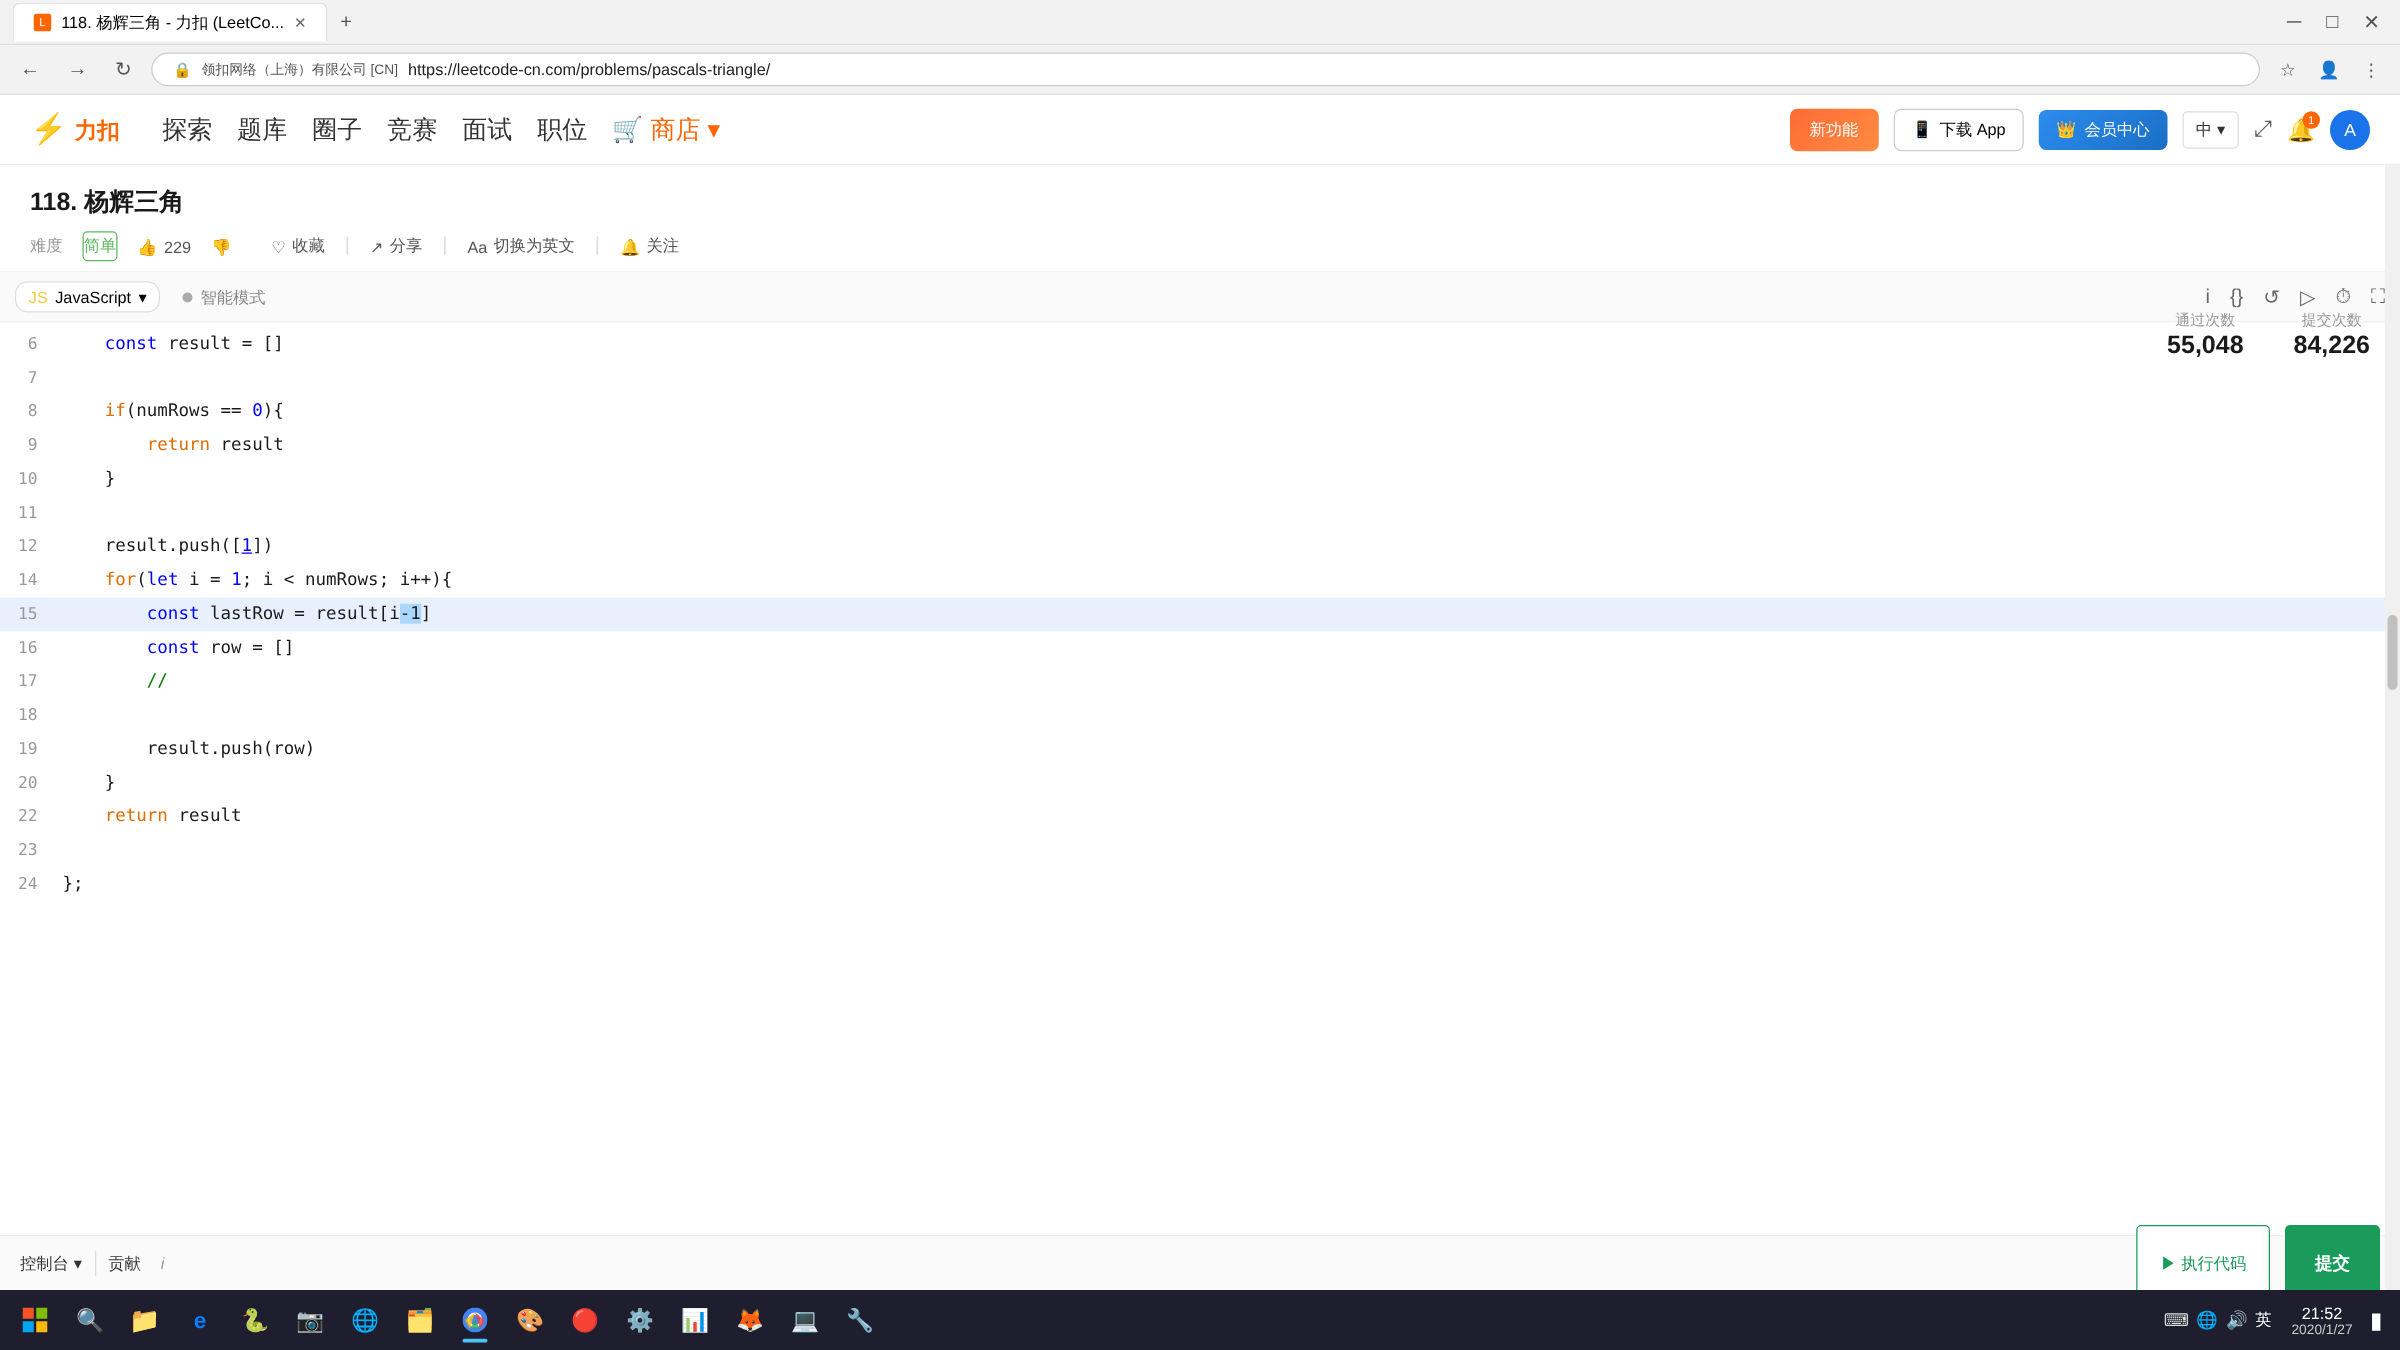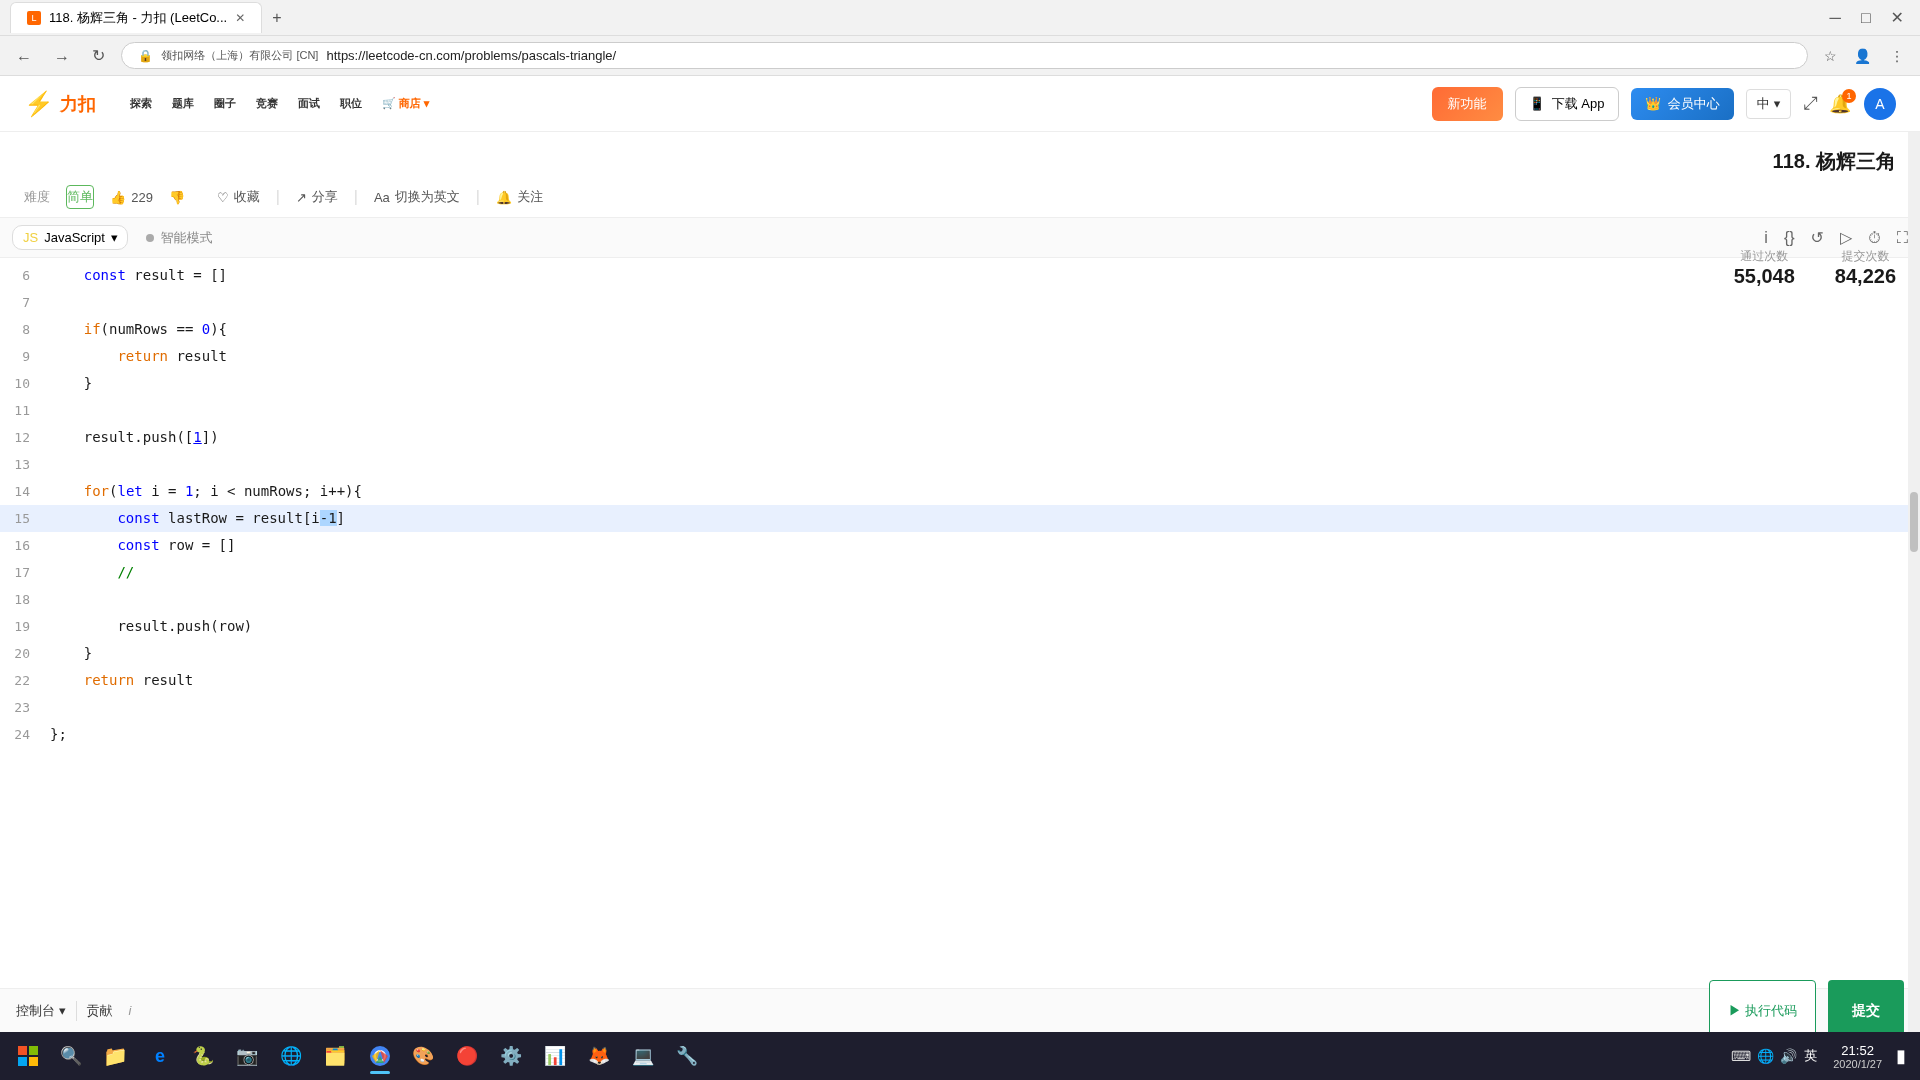--- a/index.html
+++ b/index.html
@@ -64,37 +64,37 @@
       height: 56px;
       display: flex;
       align-items: center;
       padding: 0 24px;
       border-bottom: 1px solid #eee;
       gap: 24px;
     }
     .logo { display: flex; align-items: center; gap: 6px; font-weight: bold; font-size: 18px; color: #f60; text-decoration: none; }
     .logo-icon { color: #f60; font-size: 24px; }
     .nav-links { display: flex; align-items: center; gap: 20px; margin-left: 10px; }
-    .nav-link { color: #333; text-decoration: none; font-size: 11px; cursor: pointer; font-weight: bold; }
+    .nav-link { color: #333; text-decoration: none; font-size: 20px; cursor: pointer; }
     .nav-link.shop { color: #f60; }
     .header-right { margin-left: auto; display: flex; align-items: center; gap: 12px; }
     .btn-new-feature { background: linear-gradient(135deg, #ff6b35, #ff8c42); color: #fff; border: none; padding: 8px 16px; border-radius: 6px; font-size: 13px; cursor: pointer; }
     .btn-download { background: #fff; border: 1px solid #ccc; padding: 7px 14px; border-radius: 6px; font-size: 13px; cursor: pointer; display: flex; align-items: center; gap: 6px; }
     .btn-member { background: linear-gradient(135deg, #2d8cf0, #1a6fc4); color: #fff; border: none; padding: 7px 14px; border-radius: 6px; font-size: 13px; cursor: pointer; display: flex; align-items: center; gap: 6px; }
     .lang-btn { display: flex; align-items: center; gap: 4px; cursor: pointer; font-size: 13px; color: #333; border: 1px solid #ddd; padding: 5px 10px; border-radius: 4px; }
     .header-icon-btn { background: none; border: none; cursor: pointer; font-size: 18px; color: #555; position: relative; }
     .notification-badge { position: absolute; top: -4px; right: -4px; background: #f60; color: #fff; border-radius: 50%; width: 14px; height: 14px; font-size: 9px; display: flex; align-items: center; justify-content: center; }
     .avatar { width: 32px; height: 32px; background: #1a73e8; border-radius: 50%; display: flex; align-items: center; justify-content: center; color: #fff; font-size: 14px; cursor: pointer; }
 
     
     .problem-header {
       padding: 16px 24px 8px;
       border-bottom: 1px solid #eee;
     }
-    .problem-title { font-size: 20px; font-weight: bold; color: #1a1a1a; margin-bottom: 10px; text-align: right; }
+    .problem-title { font-size: 20px; font-weight: bold; color: #1a1a1a; margin-bottom: 10px; }
     .problem-meta { display: flex; align-items: center; gap: 16px; }
     .difficulty-badge { color: #5cb85c; font-size: 13px; border: 1px solid #5cb85c; padding: 2px 0; border-radius: 4px; }
     .like-btn { display: flex; align-items: center; gap: 5px; cursor: pointer; color: #555; font-size: 13px; }
     .dislike-btn { display: flex; align-items: center; gap: 5px; cursor: pointer; color: #555; font-size: 13px; }
     .meta-btn { display: flex; align-items: center; gap: 5px; cursor: pointer; color: #555; font-size: 13px; }
     .meta-divider { color: #ddd; }
 
     
     .stats-area {
       position: absolute;
@@ -426,24 +426,20 @@
       <div class="code-line">
         <span class="line-number">11</span>
         <span class="code-content"></span>
       </div>
 
       <div class="code-line">
         <span class="line-number">12</span>
         <span class="code-content">    result.push([<span class="num" style="text-decoration:underline;">1</span>])</span>
       </div>
 
-      <div class="code-line">
-        <span class="line-number">13</span>
-        <span class="code-content"></span>
-      </div>
 
       <div class="code-line">
         <span class="line-number">14</span>
         <span class="code-content">    <span class="kw-orange">for</span>(<span class="kw">let</span> i = <span class="num">1</span>; i &lt; numRows; i++){</span>
       </div>
 
       <div class="code-line" style="background: #e8f0fe;">
         <span class="line-number">15</span>
         <span class="code-content">        <span class="kw">const</span> lastRow = result[i<span class="highlight-box">-1</span>]</span>
       </div>

